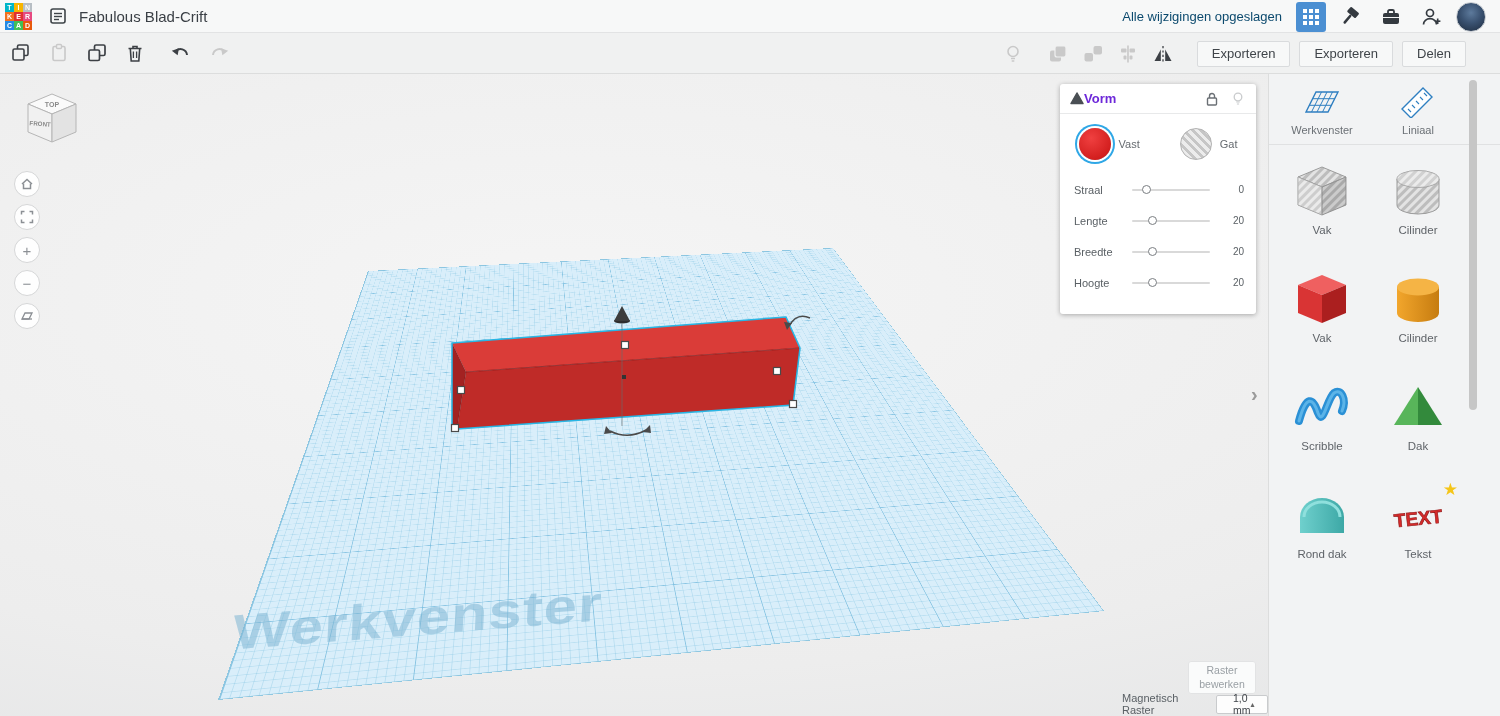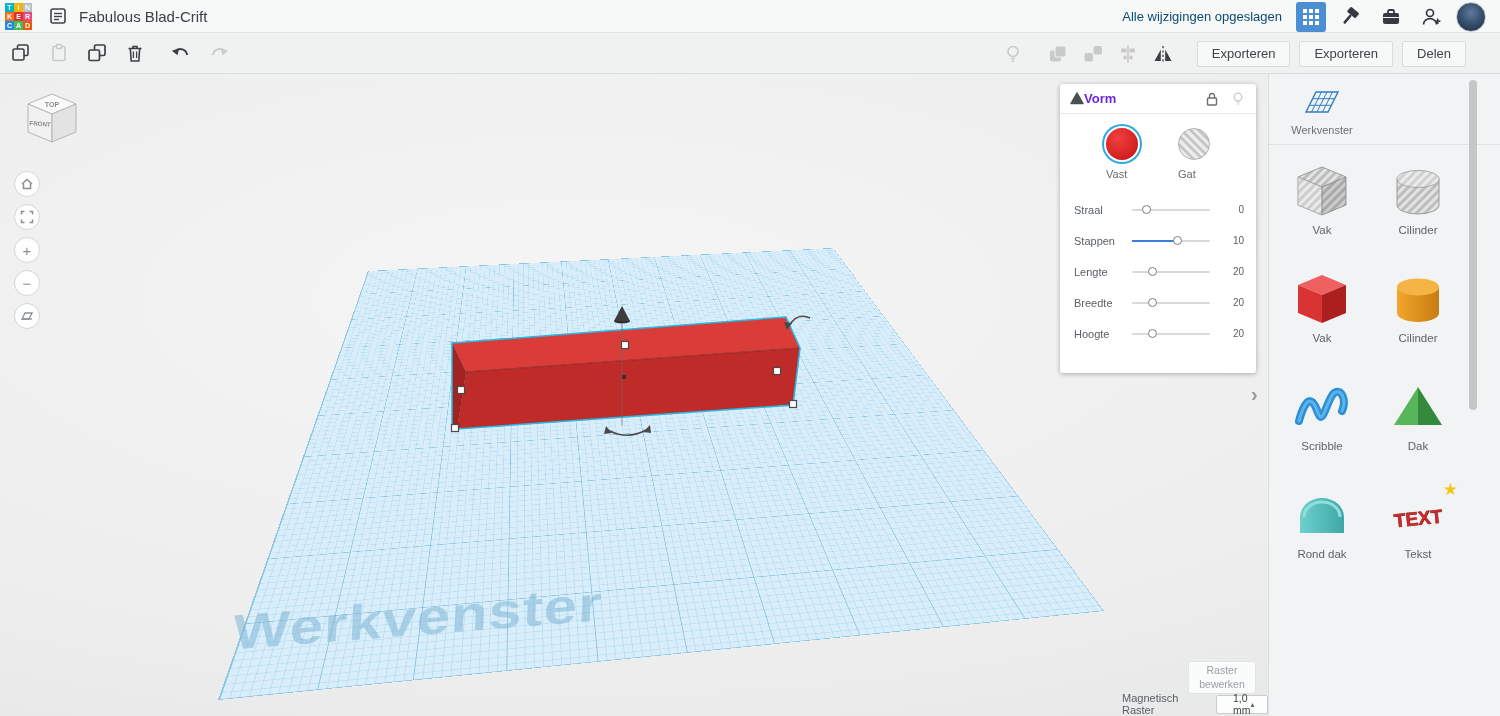--- a/index.html
+++ b/index.html
@@ -57,27 +57,27 @@
     font-size:10.5px;color:#3f4449;display:flex;align-items:center;justify-content:space-between;padding:0 16px;cursor:pointer;}
   .snapselect .caret{font-size:8px;color:#666;}
 
   
   .inspector{position:absolute;left:1060px;top:84px;width:196px;background:#ffffff;border-radius:3px;
     box-shadow:0 1px 5px rgba(0,0,0,.3);z-index:5;}
   .insp-head{height:30px;display:flex;align-items:center;padding:0 10px;border-bottom:1px solid #e8e9ea;}
   .insp-title{font-size:13px;font-weight:bold;color:#6d28d9;flex:1;}
   .insp-headicons{display:flex;align-items:center;gap:10px;}
   .options{display:flex;justify-content:center;gap:40px;padding:14px 0 6px 0;}
-  .opt{display:flex;flex-direction:column;align-items:flex-start;gap:8px;cursor:pointer;}
+  .opt{display:flex;align-items:center;gap:8px;cursor:pointer;}
   .optcircle{width:32px;height:32px;border-radius:50%;}
   .opt-solid{background:radial-gradient(circle at 38% 32%,#f04040 0%,#d31f1f 70%,#b31414 100%);
     box-shadow:0 0 0 2px #ffffff,0 0 0 4px #2fa7e6;}
   .opt-hole{background:repeating-linear-gradient(45deg,#ececec 0 3px,#c6c6c6 3px 6px);border:1px solid #b2b2b2;}
   .optlabel{font-size:11px;color:#666b70;}
-  .sliders{padding:8px 0 24px 0;}
+  .sliders{padding:8px 0 16px 0;}
   .srow{display:grid;grid-template-columns:52px 1fr 28px;align-items:center;height:31px;padding:0 12px 0 14px;}
   .slabel{font-size:11px;color:#5a6065;}
   .strack{position:relative;height:2px;background:#d9d9d9;border-radius:1px;margin:0 6px;cursor:pointer;}
   .sfill{position:absolute;left:0;top:0;height:2px;background:#3d7edb;}
   .sknob{position:absolute;top:-4px;width:9px;height:9px;border-radius:50%;background:#fff;border:1.5px solid #7a7e82;cursor:pointer;}
   .svalue{font-size:10px;color:#5a6065;text-align:right;}
 
   
   .sidebar{position:absolute;left:1268px;top:74px;width:232px;height:642px;background:#f2f3f4;border-left:1px solid #dcdddd;overflow:hidden;}
   .helpers{display:flex;padding:10px 0 6px 5px;}
@@ -392,28 +392,20 @@
 
     <div class="sliders">
       <div class="srow">
         <span class="slabel">Straal</span>
         <div class="strack">
           <div class="sknob" style="left:10px"></div>
         </div>
         <span class="svalue">0</span>
       </div>
       <div class="srow">
-        <span class="slabel">Stappen</span>
-        <div class="strack">
-          <div class="sfill" style="width:43px"></div>
-          <div class="sknob" style="left:41px"></div>
-        </div>
-        <span class="svalue">10</span>
-      </div>
-      <div class="srow">
         <span class="slabel">Lengte</span>
         <div class="strack">
           <div class="sknob" style="left:16px"></div>
         </div>
         <span class="svalue">20</span>
       </div>
       <div class="srow">
         <span class="slabel">Breedte</span>
         <div class="strack">
           <div class="sknob" style="left:16px"></div>
@@ -435,20 +427,27 @@
   <div class="sidebar">
     <div class="helpers">
       <div class="helper">
         <svg width="40" height="34" viewBox="0 0 40 34">
           <polygon points="4,28 14,8 36,8 26,28" fill="none" stroke="#2f7fc1" stroke-width="1.4"></polygon>
           <path d="M9.5,28 L19.5,8 M15,28 L25,8 M20.5,28 L30.5,8" stroke="#2f7fc1" stroke-width="1"></path>
           <path d="M10.7,14.7 L32.7,14.7 M7.3,21.3 L29.3,21.3" stroke="#2f7fc1" stroke-width="1"></path>
         </svg>
         <span class="helperlabel">Werkvenster</span>
       </div>
+      <div class="helper">
+        <svg width="40" height="34" viewBox="0 0 40 34">
+          <polygon points="4,25 25,4 34,13 13,34" fill="#ffffff" stroke="#2f7fc1" stroke-width="1.4"></polygon>
+          <path d="M10,25 l3,3 M14,21 l3,3 M18,17 l3,3 M22,13 l3,3 M26,9 l3,3" stroke="#2f7fc1" stroke-width="1.1"></path>
+        </svg>
+        <span class="helperlabel">Liniaal</span>
+      </div>
     </div>
     <div class="sep"></div>
 
 
     <div class="shapegrid">
 
       <div class="shapecell">
         <svg width="60" height="56" viewBox="0 0 60 56">
           <polygon points="30,4 54,14 30,24 6,14" fill="url(#stripes)" stroke="#9b9b9b"></polygon>
           <polygon points="6,14 30,24 30,52 6,42" fill="url(#stripes)" stroke="#9b9b9b"></polygon>

